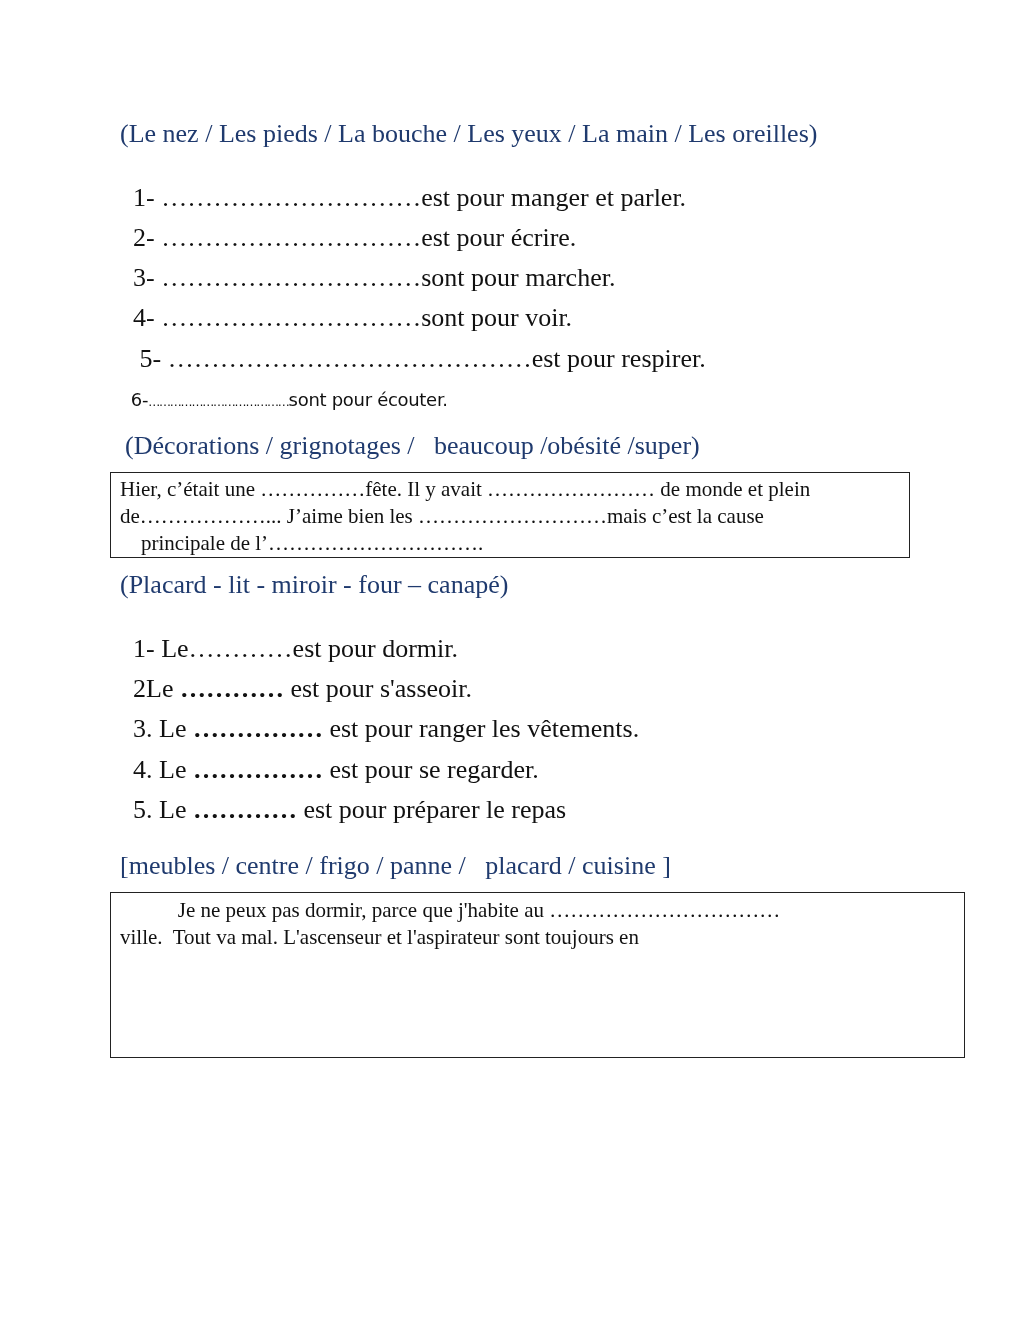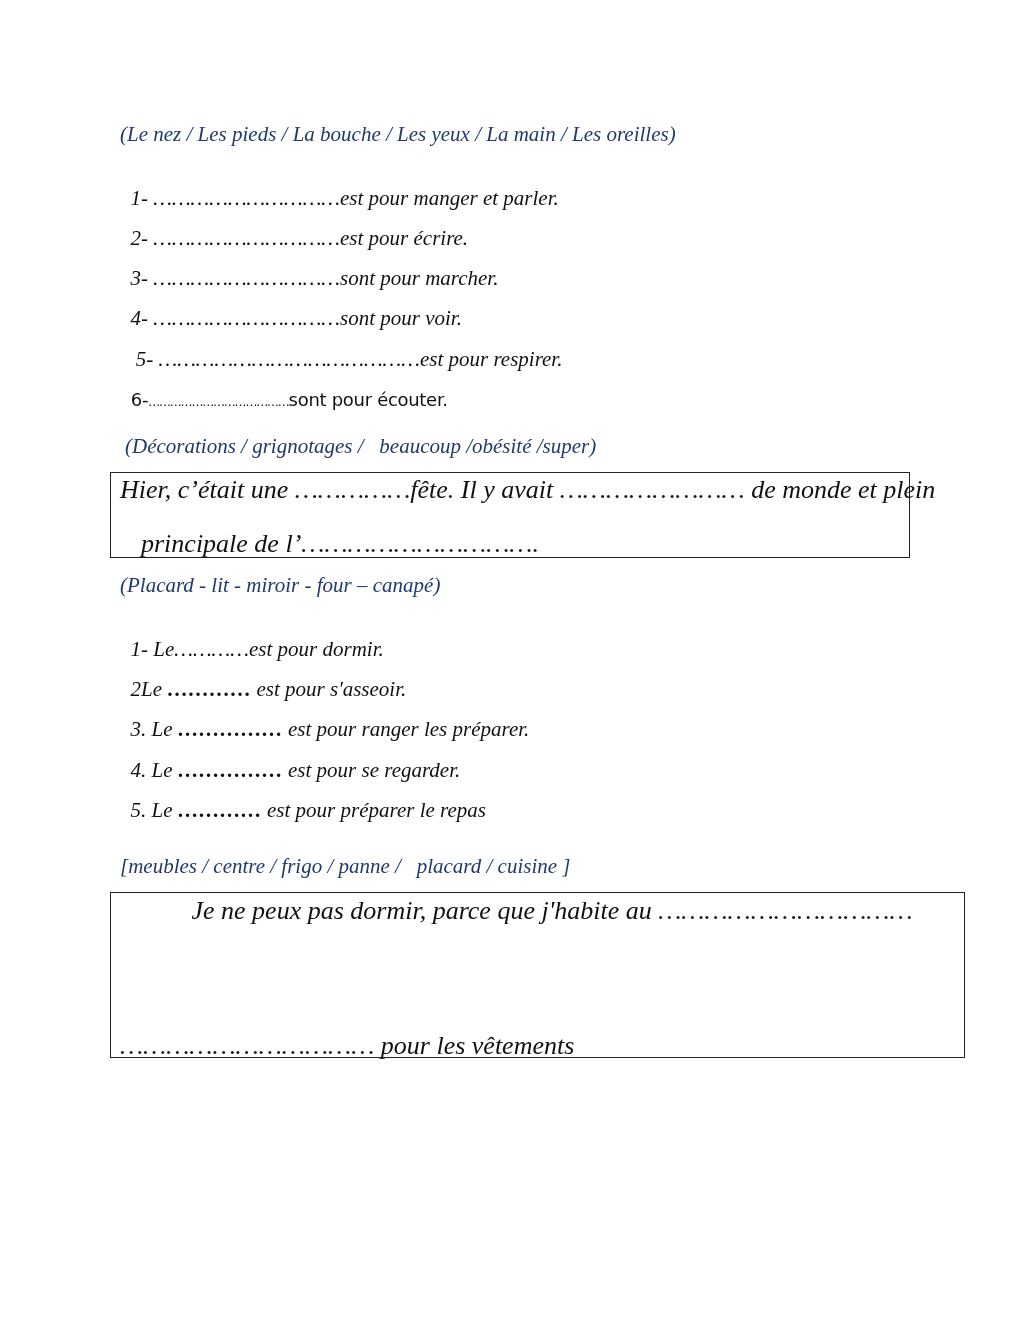--- a/index.html
+++ b/index.html
@@ -1,24 +1,24 @@
 <!DOCTYPE html>
 <html><head>
 <meta charset="utf-8">
 <style>
   html, body { margin: 0; padding: 0; background: #ffffff; }
   body { width: 1020px; height: 1320px; position: relative; overflow: hidden;
          font-family: "Liberation Serif", serif; color: #111; }
   .abs { position: absolute; white-space: pre; }
-  .serif { font-family: "Liberation Serif", serif; font-size: 21px; line-height: 24px; font-style: italic; }
+  .serif { font-family: "Liberation Serif", serif; font-size: 26px; line-height: 24px; }
   .sans { font-family: "DejaVu Sans", sans-serif; font-size: 18px; line-height: 24px; letter-spacing: -0.3px; }
   .blue { color: #1f3a6e; }
   .bold-dots { font-weight: bold; }
   .box { position: absolute; border: 1px solid #222; box-sizing: border-box; }
-  .box-line { position: absolute; white-space: pre; font-family: "Liberation Serif", serif; font-size: 26px; line-height: 27px; font-style: italic; }
+  .box-line { position: absolute; white-space: pre; font-family: "Liberation Serif", serif; font-size: 21px; line-height: 27px; }
 </style>
 </head>
 <body>
 
 <div class="abs serif blue" style="left:120px; top:122px;">(Le nez / Les pieds / La bouche / Les yeux / La main / Les oreilles)</div>
 
 <div class="abs serif" style="left:120px; top:162px;">
   <span>1- </span><span>…………………………</span><span>est pour manger et parler.</span>
 </div>
 <div class="abs serif" style="left:120px; top:202px;">
@@ -33,37 +33,38 @@
 <div class="abs serif" style="left:120px; top:323px;">
   <span> 5- </span><span>……………………………………</span><span>est pour respirer.</span>
 </div>
 <div class="abs sans" style="left:120px; top:364px;">
   <span>6-</span><span style="font-size:12px; letter-spacing:-1.2px;">…………………………………</span><span>sont pour écouter.</span>
 </div>
 
 <div class="abs serif blue" style="left:125px; top:434px;">(Décorations / grignotages /   beaucoup /obésité /super)</div>
 <div class="box" style="left:110px; top:472px; width:800px; height:86px;">
   <div class="box-line" style="left:9px; top:3px;">Hier, c’était une ……………fête. Il y avait …………………… de monde et plein</div>
+  <div class="box-line" style="left:9px; top:30px;">de………………... J’aime bien les ………………………mais c’est la cause</div>
   <div class="box-line" style="left:9px; top:57px;margin-left:21px;">principale de l’………………………….</div>
 </div>
 
 <div class="abs serif blue" style="left:120px; top:573px;">(Placard - lit - miroir - four – canapé)</div>
 <div class="abs serif" style="left:120px; top:613px;">
   <span>1- Le</span><span>…………</span><span>est pour dormir.</span>
 </div>
 <div class="abs serif" style="left:120px; top:653px;">
   <span>2Le </span><span class="bold-dots">…………</span><span> est pour s'asseoir.</span>
 </div>
 <div class="abs serif" style="left:120px; top:693px;">
-  <span>3. Le </span><span class="bold-dots">……………</span><span> est pour ranger les préparer.</span>
+  <span>3. Le </span><span class="bold-dots">……………</span><span> est pour ranger les vêtements.</span>
 </div>
 <div class="abs serif" style="left:120px; top:734px;">
   <span>4. Le </span><span class="bold-dots">……………</span><span> est pour se regarder.</span>
 </div>
 <div class="abs serif" style="left:120px; top:774px;">
   <span>5. Le </span><span class="bold-dots">…………</span><span> est pour préparer le repas</span>
 </div>
 
 <div class="abs serif blue" style="left:120px; top:854px;">[meubles / centre / frigo / panne /   placard / cuisine ]</div>
 <div class="box" style="left:110px; top:892px; width:855px; height:166px;">
   <div class="box-line" style="left:9px; top:4px;">           Je ne peux pas dormir, parce que j'habite au ……………………………</div>
-  <div class="box-line" style="left:9px; top:139px;">…………………………… pour les vêtements</div>
+  <div class="box-line" style="left:9px; top:31px;">ville.  Tout va mal. L'ascenseur et l'aspirateur sont toujours en</div>
 </div>
 
 </body></html>

